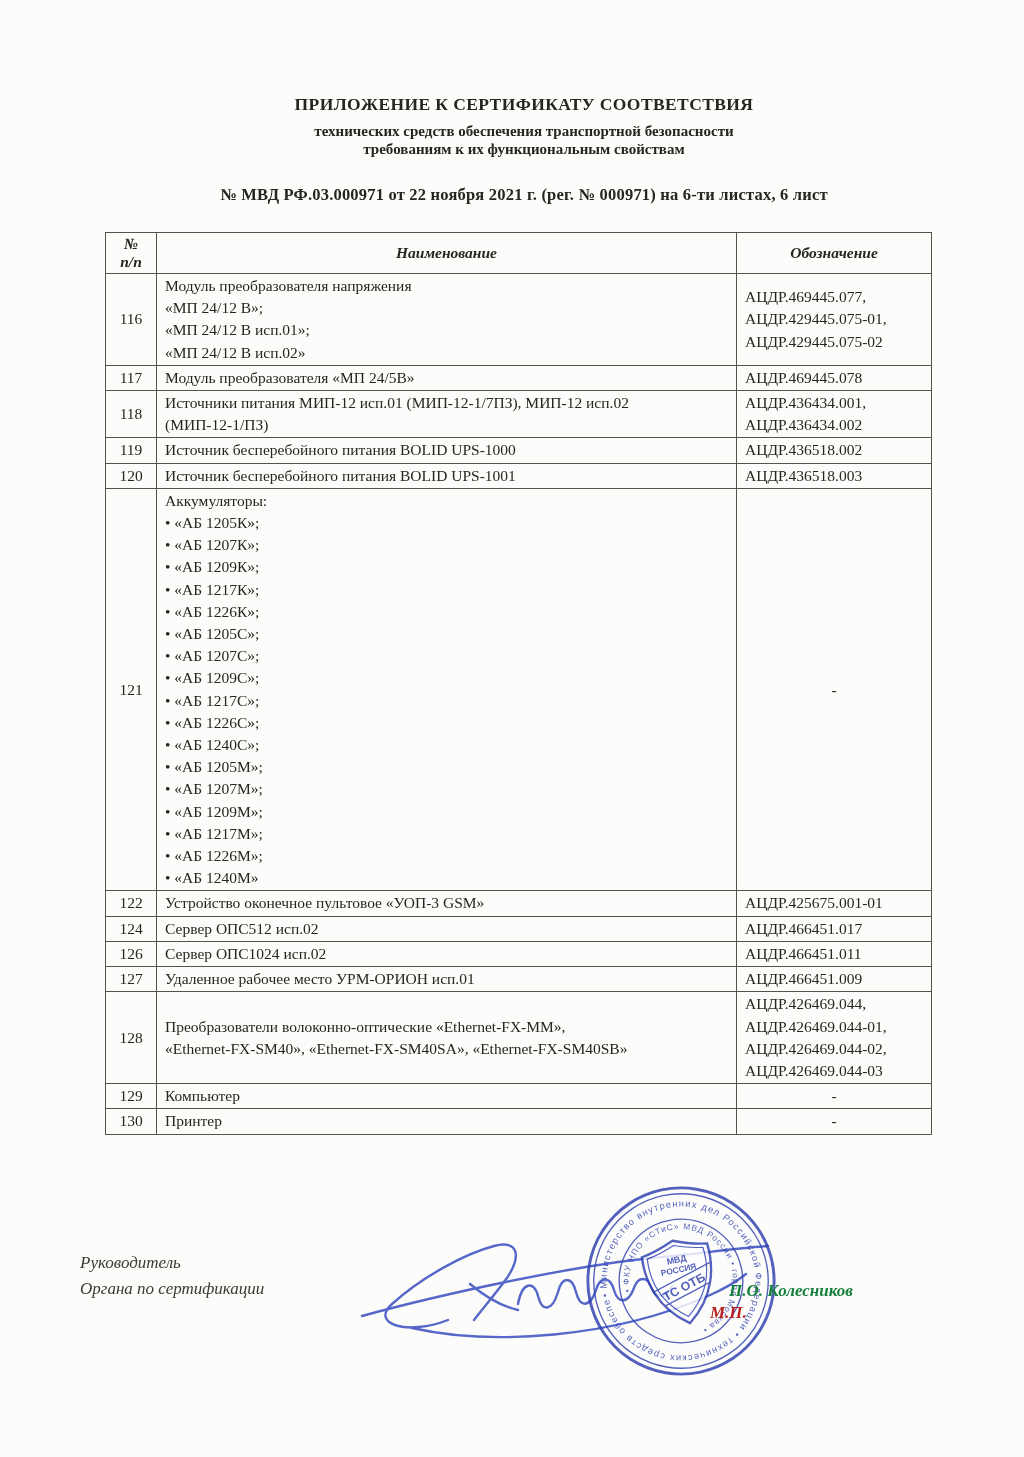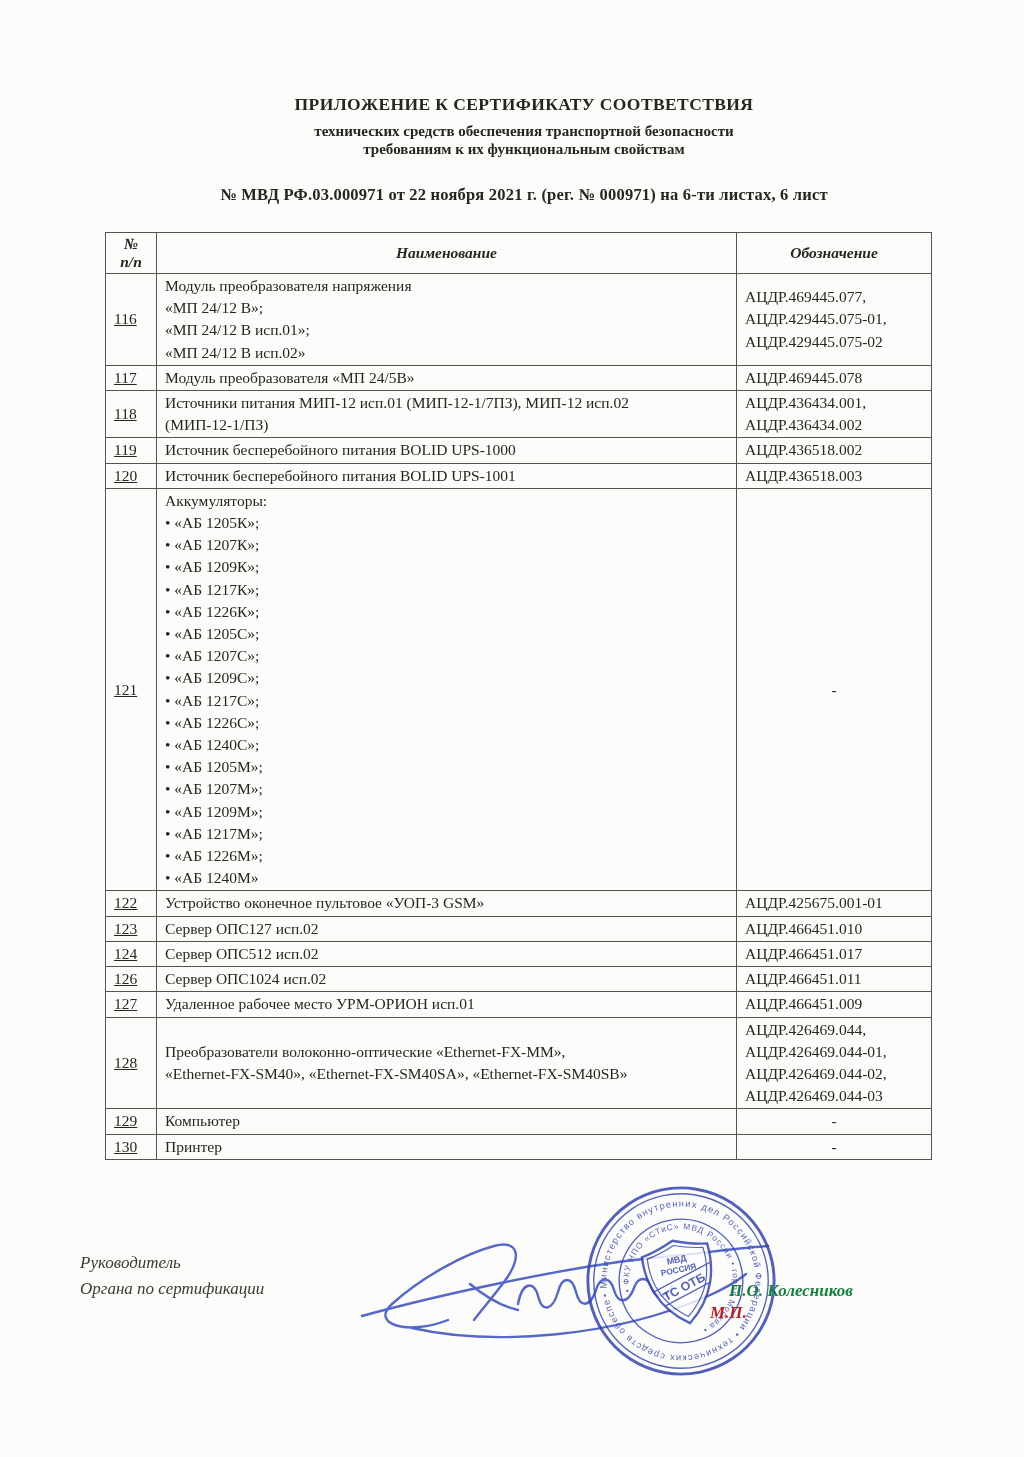--- a/index.html
+++ b/index.html
@@ -27,21 +27,21 @@
   table.cert th{
     font-style:italic;font-weight:bold;font-size:15.5px;
     padding:2px 4px;line-height:18px;text-align:center;
   }
   table.cert td{
     font-size:15.5px;line-height:22.2px;padding:1px 8px;
   }
   col.c-num{width:51px;}
   col.c-name{width:580px;}
   col.c-code{width:195px;}
-  td.cell-num{padding:1px 2px;text-decoration:underline;}
+  td.cell-num{text-align:center;padding:1px 2px;}
   td.cell-code.dash{text-align:center;}
   .line{white-space:nowrap;}
 
   .signer-block{
     position:absolute;left:80px;top:1250px;
     font-size:17px;font-weight:normal;font-style:italic;line-height:26px;
     color:#3a3a30;
   }
   .signer-name{
     position:absolute;left:729px;top:1281px;
@@ -160,29 +160,20 @@
           <div class="line">-</div>
         </td>
       </tr>
       <tr>
         <td class="cell-num">122</td>
         <td class="cell-name">
           <div class="line">Устройство оконечное пультовое «УОП-3 GSM»</div>
         </td>
         <td class="cell-code">
           <div class="line">АЦДР.425675.001-01</div>
-        </td>
-      </tr>
-      <tr>
-        <td class="cell-num">123</td>
-        <td class="cell-name">
-          <div class="line">Сервер ОПС127 исп.02</div>
-        </td>
-        <td class="cell-code">
-          <div class="line">АЦДР.466451.010</div>
         </td>
       </tr>
       <tr>
         <td class="cell-num">124</td>
         <td class="cell-name">
           <div class="line">Сервер ОПС512 исп.02</div>
         </td>
         <td class="cell-code">
           <div class="line">АЦДР.466451.017</div>
         </td>

